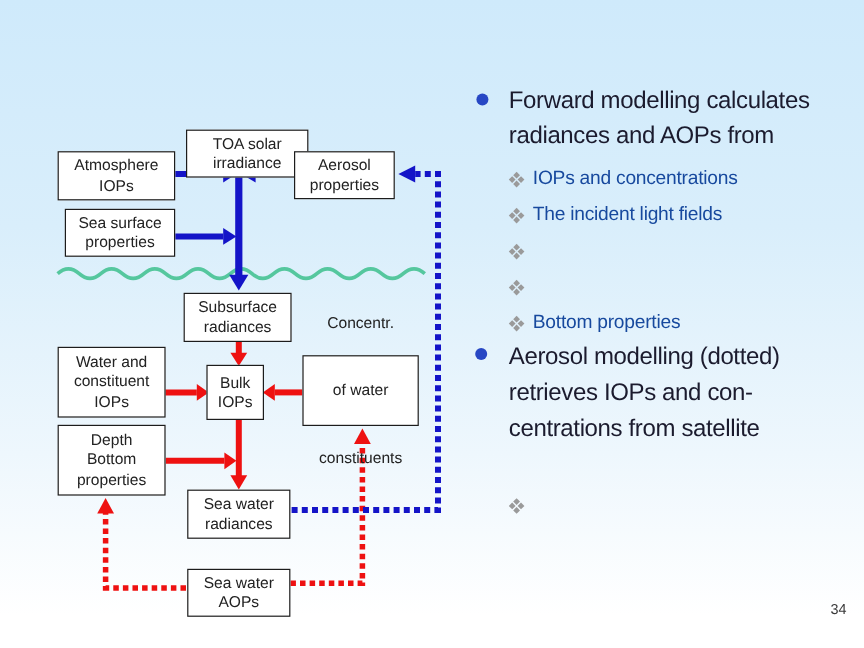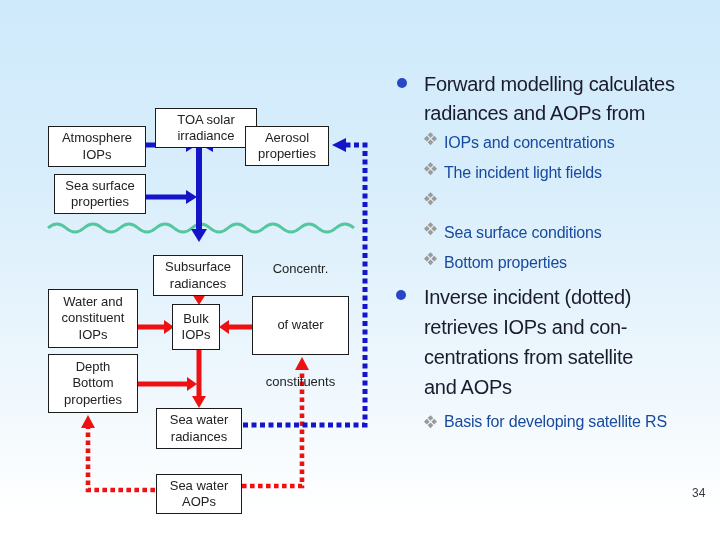--- a/index.html
+++ b/index.html
@@ -16,46 +16,46 @@
   .box{
     position:absolute;z-index:2;box-sizing:border-box;
     background:#ffffff;border:1.5px solid #1c1c1c;
     display:flex;flex-direction:column;justify-content:center;align-items:center;
     font-size:13px;line-height:1.26;color:#222;text-align:center;white-space:nowrap;
   }
   #box-toa{left:155px;top:84px;width:102px;height:40px;margin-top:24px;}
   #box-atm{left:48px;top:126px;width:98px;height:41px;}
   #box-aerosol{left:245px;top:126px;width:84px;height:40px;}
   #box-seasurf{left:54px;top:174px;width:92px;height:40px;}
-  #box-subsurf{left:153px;top:255px;width:90px;height:41px;}
+  #box-subsurf{left:153px;top:244px;width:90px;height:41px;}
   #box-wateriops{left:48px;top:289px;width:90px;height:59px;}
   #box-bulk{left:172px;top:304px;width:48px;height:46px;}
   #box-concentr{left:252px;top:296px;width:97px;height:59px;gap:40px;}
   #box-depth{left:48px;top:354px;width:90px;height:59px;}
   #box-swrad{left:156px;top:408px;width:86px;height:41px;}
   #box-swaops{left:156px;top:474px;width:86px;height:40px;}
 
   .bullet-dot{position:absolute;z-index:2;width:10px;height:10px;border-radius:50%;background:#2747c4;}
   #dot1{left:397px;top:78px;}
   #dot2{left:396px;top:290px;}
   .heading{position:absolute;z-index:2;left:424px;color:#1b1b2e;font-size:20px;letter-spacing:-0.3px;}
   #heading1{top:70px;line-height:29px;}
   #heading2{top:282px;line-height:30px;}
   .subs{position:absolute;z-index:2;left:424px;list-style:none;margin:0;padding:0;}
   #subs1{top:134px;}
-  .subs li{height:30px;display:flex;align-items:flex-start;}
+  .subs li{height:30px;display:flex;align-items:center;}
   .sub-text{color:#17499e;font-size:16px;letter-spacing:-0.2px;}
   .dm{width:9px;height:9px;display:inline-block;position:relative;transform:rotate(45deg);margin:0 9px 0 2px;flex:0 0 auto;}
   .dm::before{content:"";position:absolute;left:0;top:0;width:3.6px;height:3.6px;background:#9a9a9a;
     box-shadow:5.2px 0 0 #9a9a9a,0 5.2px 0 #9a9a9a,5.2px 5.2px 0 #9a9a9a;}
   #subs2{top:409px;}
   #subs2 li{height:auto;align-items:flex-start;}
   #subs2 .dm{margin-top:8px;}
   #subs2 .sub-text div{line-height:26px;}
-  .page-number{position:absolute;z-index:2;left:692px;top:486px;font-size:12px;color:#3a3a3a;}
+  .page-number{position:absolute;z-index:2;left:692px;top:501px;font-size:12px;color:#3a3a3a;}
 </style>
 </head>
 <body>
 
 <div class="slide">
 
 
   <svg class="lines" width="720" height="540" viewBox="0 0 720 540">
 
     <path d="M48,228 q9,-8 18,0 t18,0 t18,0 t18,0 t18,0 t18,0 t18,0 t18,0 t18,0 t18,0 t18,0 t18,0 t18,0 t18,0 t18,0 t18,0 t18,0" fill="none" stroke="#55c79e" stroke-width="3"></path>
@@ -157,38 +157,35 @@
     </li>
     <li>
       <span class="dm"></span>
       <span class="sub-text">The incident light fields</span>
     </li>
     <li>
       <span class="dm"></span>
     </li>
     <li>
       <span class="dm"></span>
-      <span class="sub-text">Sea surface conditions</span>
     </li>
     <li>
       <span class="dm"></span>
       <span class="sub-text">Bottom properties</span>
     </li>
   </ul>
 
   <span class="bullet-dot" id="dot2"></span>
   <div class="heading" id="heading2">
-    <div>Inverse incident (dotted)</div>
+    <div>Aerosol modelling (dotted)</div>
     <div>retrieves IOPs and con-</div>
     <div>centrations from satellite</div>
-    <div>and AOPs</div>
   </div>
   <ul class="subs" id="subs2">
     <li>
       <span class="dm"></span>
       <span class="sub-text">
-        <div>Basis for developing satellite  RS</div>
       </span>
     </li>
   </ul>
 
   <div class="page-number">34</div>
 </div>
 
 </body></html>

